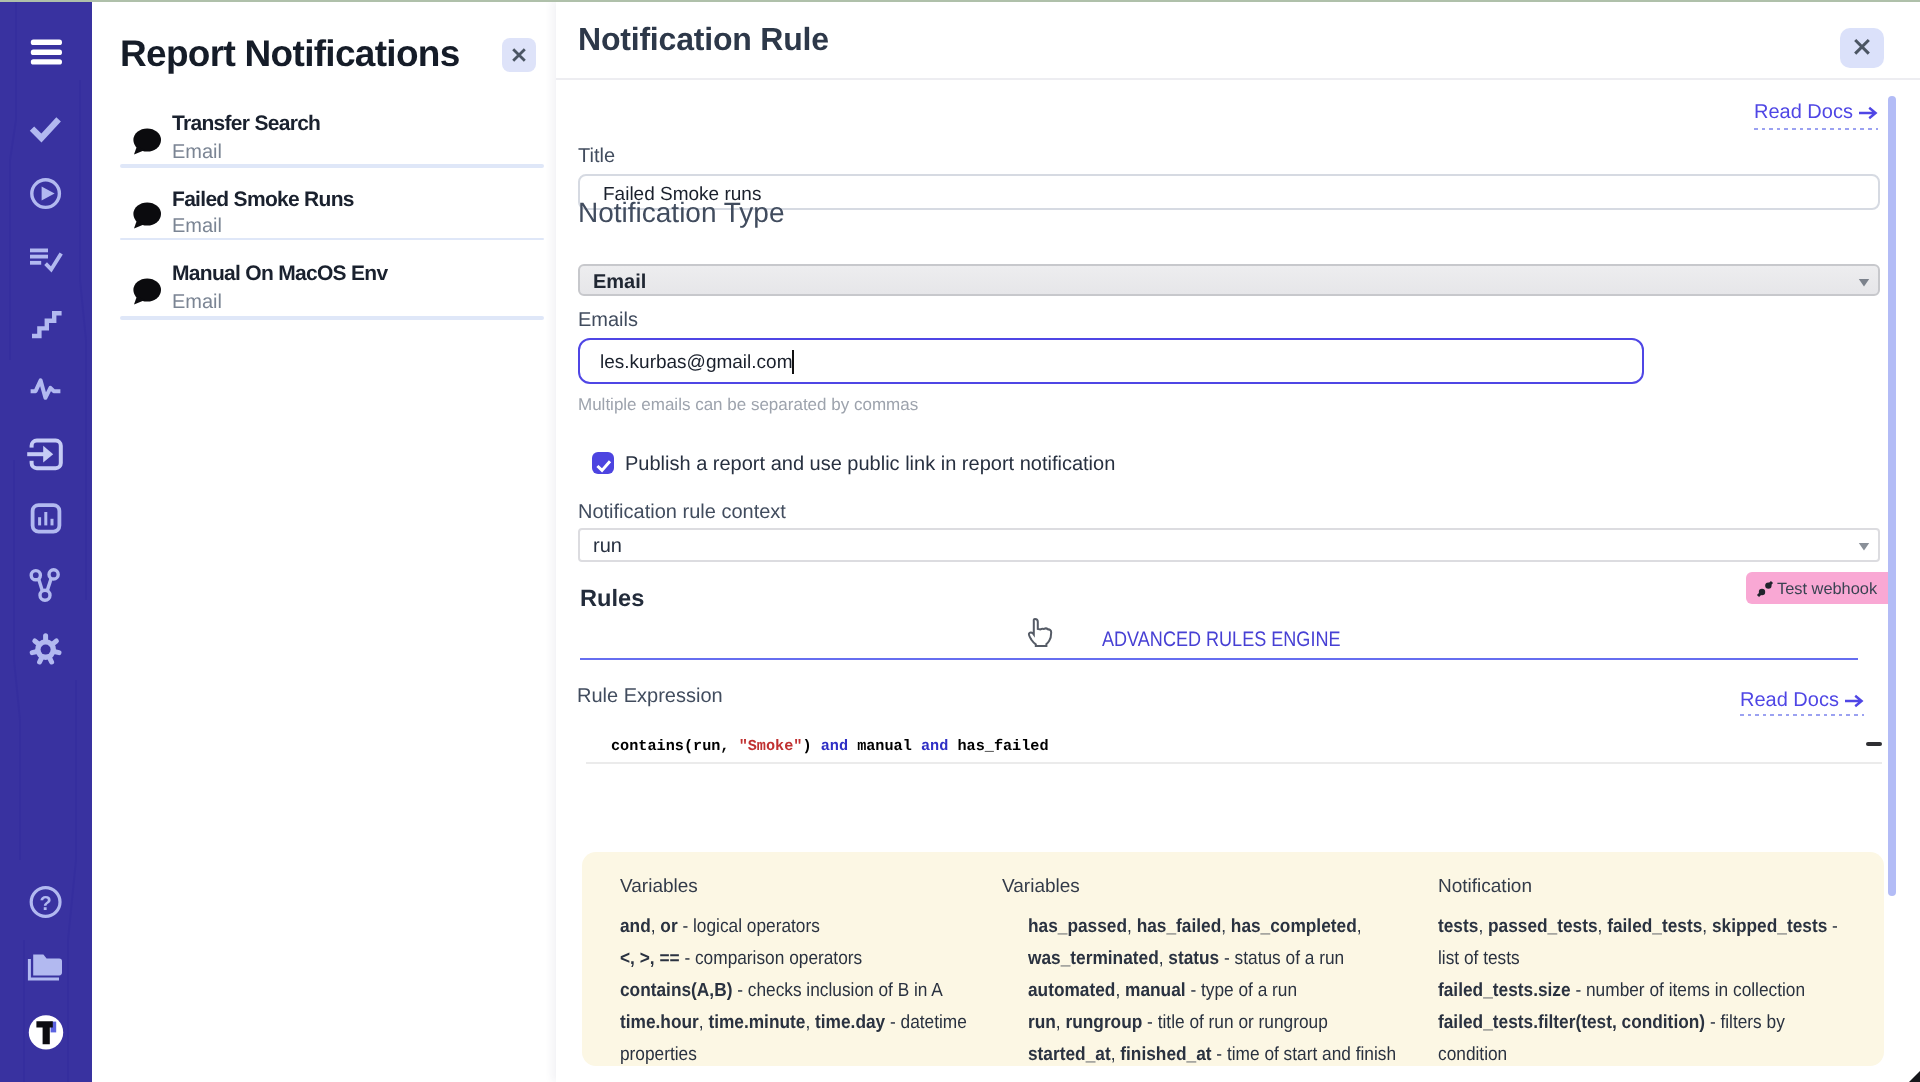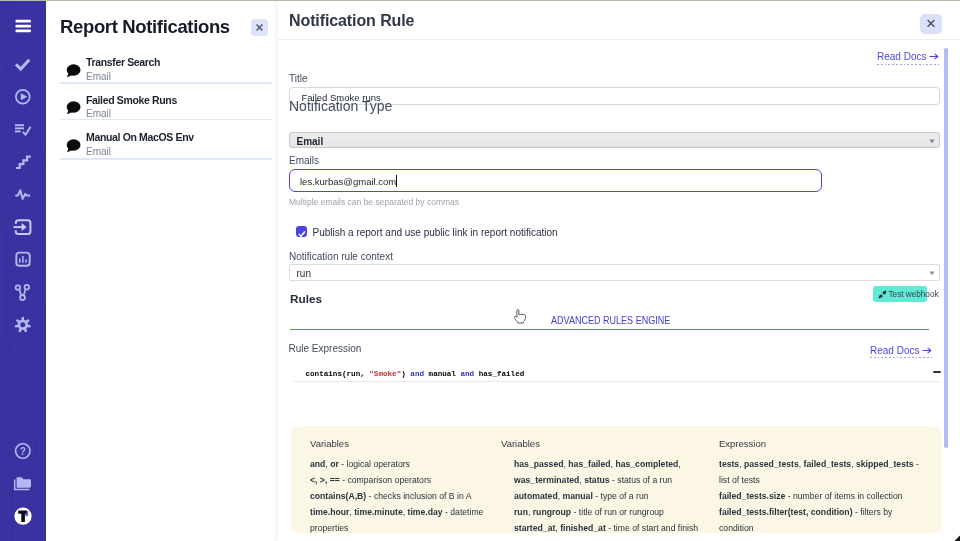--- a/index.html
+++ b/index.html
@@ -165,21 +165,21 @@
 
 <div class="abs" style="left:289px;top:250.5px;font-size:10px;color:#414c5e;">Notification rule context</div>
 <div class="abs" style="left:289px;top:264px;width:651px;height:16.5px;border:1px solid #dcdce0;border-radius:2px;background:#fff;">
   <div style="position:absolute;left:6.5px;top:3px;font-size:10px;color:#273040;">run</div>
   <svg style="position:absolute;right:4.5px;top:6px;" width="6" height="5">
       <path d="M0.4 0.5 H5.6 L3 4.2 Z" fill="#8a9099"></path>
     </svg>
 </div>
 
 <div class="abs" style="left:290px;top:292.3px;font-size:11.8px;font-weight:700;color:#232c3b;">Rules</div>
-<div class="abs" style="left:873px;top:286px;width:54px;height:15.5px;background:#5eead4;border-radius:3px;text-align:right;">
+<div class="abs" style="left:873px;top:286px;width:74px;height:15.5px;background:#f9a8d4;border-radius:3px;text-align:right;">
   <svg style="position:absolute;left:5px;top:3.5px;" width="9" height="9" viewBox="0 0 9 9">
     <path d="M1 8 L3.4 5.6 M5.6 3.4 L8 1" stroke="#20242c" stroke-width="1.5"></path>
     <circle cx="3" cy="6" r="1.6" fill="#20242c"></circle>
     <circle cx="6.2" cy="2.8" r="1.6" fill="#20242c"></circle>
   </svg>
   <div style="position:absolute;left:15.5px;top:3.8px;font-size:8.2px;color:#3a4352;white-space:nowrap;">Test webhook</div>
 </div>
 
 <svg class="abs" style="left:512px;top:308px;" width="15" height="16" viewBox="0 0 15 16">
   <path d="M5.5 1.5 C6.3 1.5 6.9 2.1 6.9 2.9 L6.9 6.5 L8.2 6.7 C8.2 6.7 9 6.2 10 6.5 C10.6 6.1 11.5 6.2 12 6.7 C12.8 6.6 13.6 7.2 13.6 8.2 C13.6 9 13.3 11.3 12.6 12.4 C12 13.4 11.2 14 11.2 14 L11.2 15 L5.9 15 L5.9 14.2 C5.9 14.2 4.6 13.2 3.8 12 C3.2 11 2.2 9.6 2.5 8.8 C2.8 8 3.9 8.1 4.4 8.6 L4.9 9.3 L4.9 2.9 C4.9 2.1 4.7 1.5 5.5 1.5 Z" fill="#fff" stroke="#555b66" stroke-width="1"></path>
@@ -193,21 +193,21 @@
       <path d="M0.5 3.5 H8.6 M5.6 0.9 L8.8 3.5 L5.6 6.1" stroke="#4f46e5" stroke-width="1.2" fill="none"></path>
     </svg></div>
 
 <div class="abs" style="left:305.5px;top:370px;font-family:'Liberation Mono',monospace;font-size:7.6px;font-weight:700;color:#000;white-space:pre;">contains(run, <span style="color:#c03131;">"Smoke"</span>) <span style="color:#2f2fc5;">and</span> manual <span style="color:#2f2fc5;">and</span> has_failed</div>
 <div class="abs" style="left:293px;top:380.5px;width:648px;height:1px;background:#ebebeb;"></div>
 <div class="abs" style="left:933px;top:370.5px;width:7.5px;height:2.2px;background:#2f2f33;border-radius:1px;"></div>
 
 <div class="abs" id="help" style="left:291px;top:425.5px;width:651px;height:107.5px;background:#fcf7e4;border-radius:7px;overflow:hidden;font-size:9.5px;color:#333b49;">
   <div style="position:absolute;left:19px;top:12px;">Variables</div>
   <div style="position:absolute;left:210px;top:12px;">Variables</div>
-  <div style="position:absolute;left:428px;top:12px;">Expression</div>
+  <div style="position:absolute;left:428px;top:12px;">Notification</div>
   <div style="position:absolute;left:19px;top:30.5px;line-height:16.1px;color:#2a3240;transform:scaleX(0.91);transform-origin:0 0;white-space:nowrap;">
     <b>and</b>, <b>or</b> - logical operators<br>
     <b>&lt;, &gt;, ==</b> - comparison operators<br>
     <b>contains(A,B)</b> - checks inclusion of B in A<br>
     <b>time.hour</b>, <b>time.minute</b>, <b>time.day</b> - datetime<br>
     properties
   </div>
   <div style="position:absolute;left:223px;top:30.5px;line-height:16.1px;color:#2a3240;transform:scaleX(0.91);transform-origin:0 0;white-space:nowrap;">
     <b>has_passed</b>, <b>has_failed</b>, <b>has_completed</b>,<br>
     <b>was_terminated</b>, <b>status</b> - status of a run<br>

